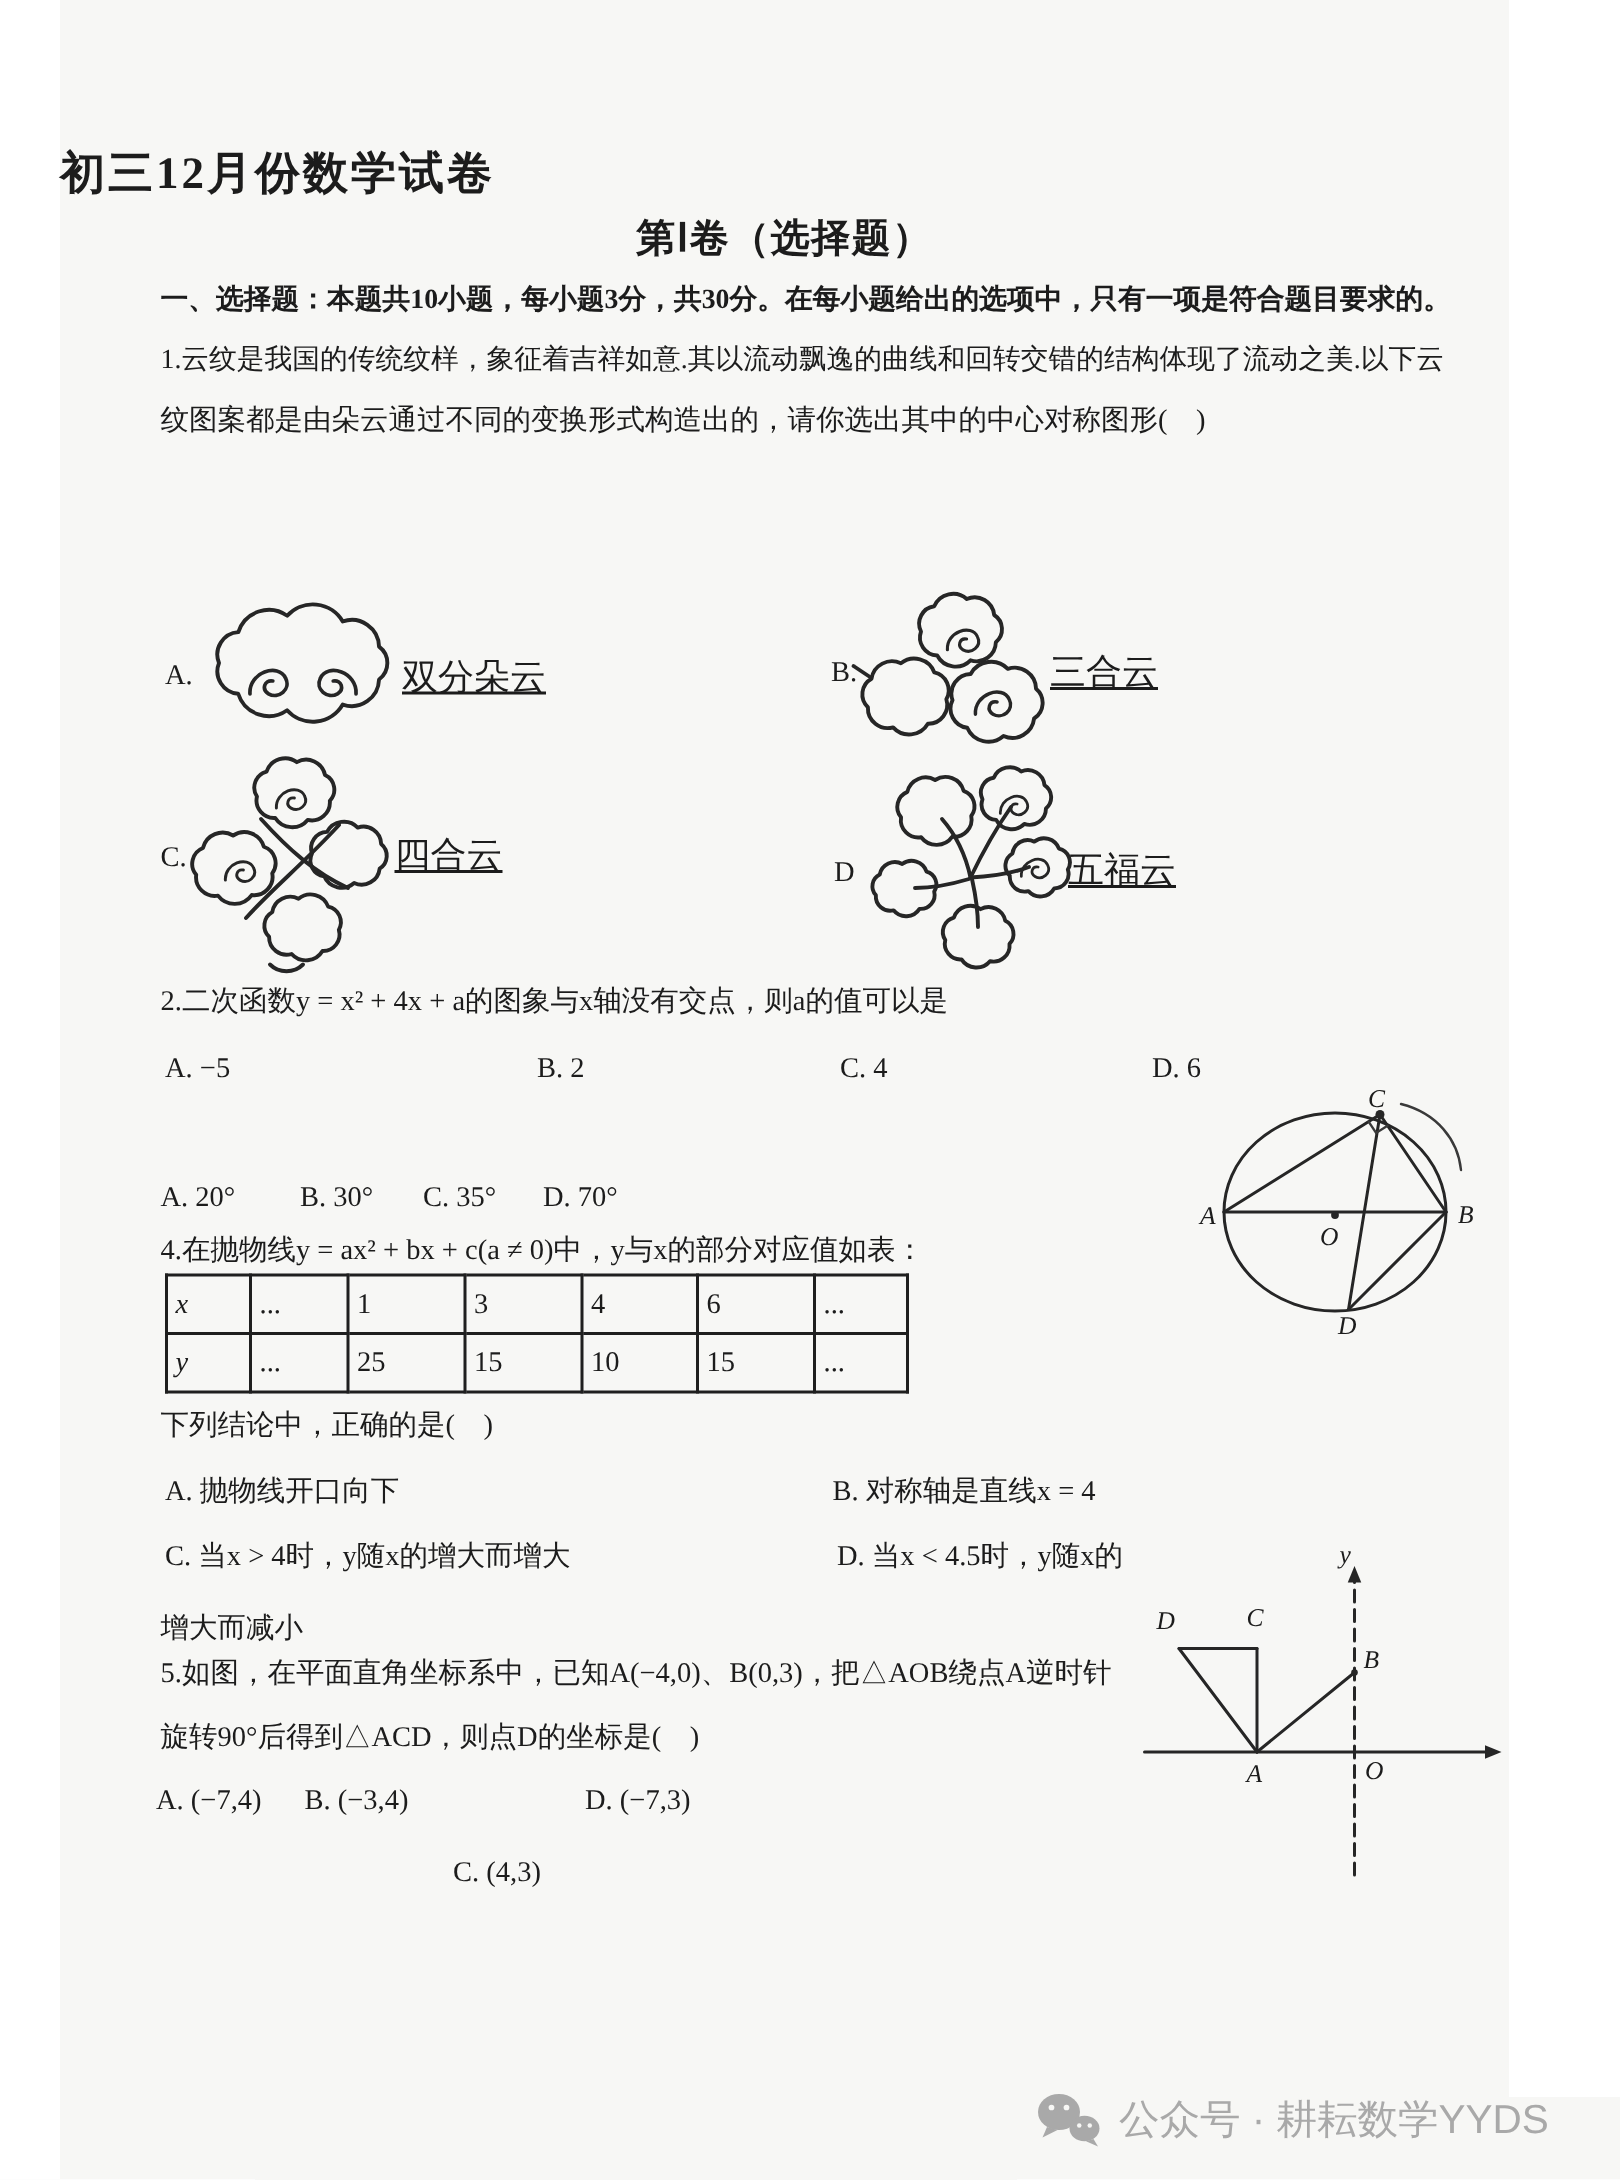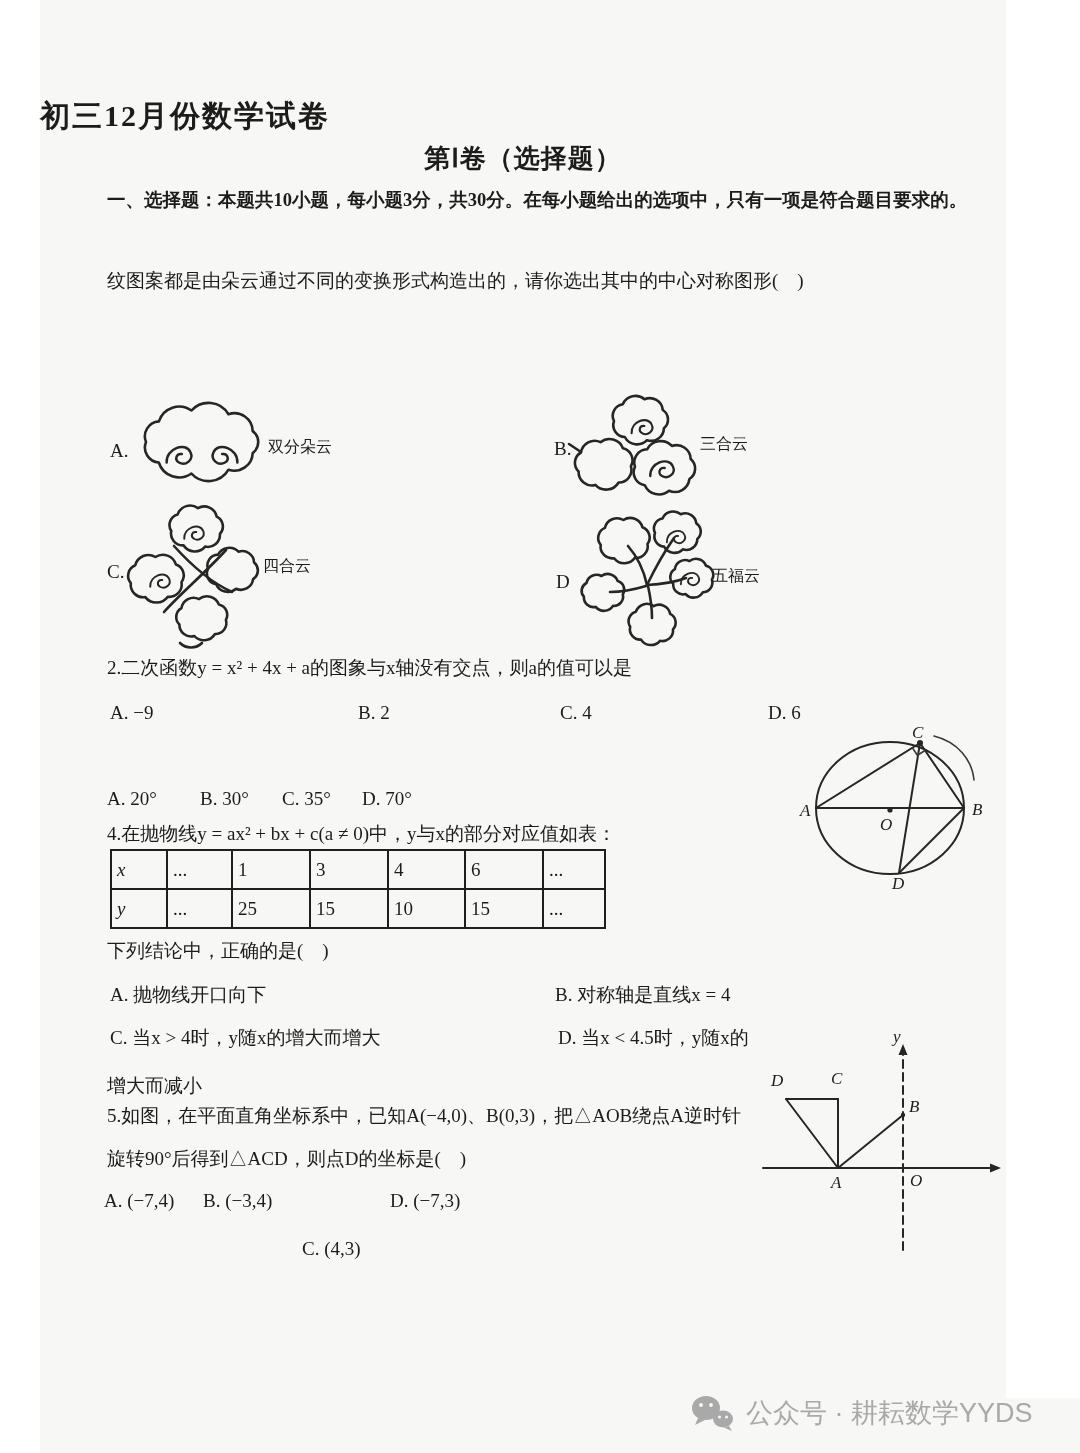--- a/index.html
+++ b/index.html
@@ -6,21 +6,21 @@
   .canvas{position:relative;width:1080px;height:1453px;background:#ffffff;overflow:hidden;
           font-family:"Liberation Serif",serif;color:#1c1c1c;}
   .page{position:absolute;left:40px;top:0;width:966px;height:1453px;background:#f7f7f5;}
   .page-bottom-ext{position:absolute;left:1006px;top:1398px;width:74px;height:55px;background:#f7f7f5;}
   .t{position:absolute;white-space:nowrap;line-height:1.25;}
   .title{font-size:30px;font-weight:bold;letter-spacing:2px;}
   .subtitle{font-size:26px;font-weight:bold;letter-spacing:1px;text-align:center;}
   .bold{font-weight:bold;}
   .fs185{font-size:18.5px;}
   .fs19{font-size:19px;}
-  .caption{font-size:16px;}
+  .caption{font-size:24px;text-decoration:underline;}
   .ink{stroke:#262626;fill:none;stroke-width:2.6;stroke-linecap:round;stroke-linejoin:round;}
   .blob{stroke:#262626;fill:#f7f7f5;stroke-width:2.6;stroke-linejoin:round;}
   .geo{stroke:#262626;fill:none;stroke-width:2;stroke-linecap:round;}
   .geothin{stroke:#3a3a3a;fill:none;stroke-width:1.6;stroke-linecap:round;}
   .dlabel{font-family:"Liberation Serif",serif;font-style:italic;font-size:17px;fill:#1c1c1c;}
   .fig{position:absolute;}
   table.vals{border-collapse:collapse;table-layout:fixed;}
   table.vals td{border:2px solid #1f1f1f;height:37px;padding:0 0 0 5px;font-size:19px;
                 vertical-align:middle;background:transparent;}
   td.ital{font-style:italic;}
@@ -37,20 +37,21 @@
   <svg width="0" height="0" style="position:absolute">
     <defs>
       <path id="curl" d="M -13,9 C -14,-6 7,-13 12,-2 C 16,6 7,13 0,9 C -5,6 -3,-1 3,0"></path>
     </defs>
   </svg>
 
   <div class="t title" style="left:40px;top:97px;width:966px;">初三12月份数学试卷</div>
   <div class="t subtitle" style="left:40px;top:143px;width:966px;">第Ⅰ卷（选择题）</div>
   <div class="t bold fs185" style="left:107px;top:189px;">一、选择题：本题共10小题，每小题3分，共30分。在每小题给出的选项中，只有一项是符合题目要求的。</div>
 
+  <div class="t fs185" style="left:107px;top:229px;">1.云纹是我国的传统纹样，象征着吉祥如意.其以流动飘逸的曲线和回转交错的结构体现了流动之美.以下云</div>
   <div class="t fs19" style="left:107px;top:269px;">纹图案都是由朵云通过不同的变换形式构造出的，请你选出其中的中心对称图形(　)</div>
 
   <div class="t fs19" style="left:110px;top:439px;">A.</div>
   <svg class="fig" style="left:135px;top:398px;" width="135" height="90" viewBox="0 0 135 90">
     <path class="blob" d="M117.7,55.0 A18.3,18.3 0 0 1 93.5,71.7 A23.1,23.1 0 0 1 56.4,75.5 A21.3,21.3 0 0 1 23.8,64.5 A15.0,15.0 0 0 1 11.0,44.0 A15.0,15.0 0 0 1 23.9,23.4 A21.3,21.3 0 0 1 56.5,12.5 A23.1,23.1 0 0 1 93.5,16.3 A18.2,18.2 0 0 1 117.7,33.1 A13.6,13.6 0 0 1 117.7,55.0 Z"></path>
     <use href="#curl" class="ink" transform="translate(44,56) scale(0.95)"></use>
     <use href="#curl" class="ink" transform="translate(90,56) scale(-0.95,0.95)"></use>
   </svg>
   <div class="t caption" style="left:268px;top:437px;">双分朵云</div>
 
@@ -90,21 +91,21 @@
     <path class="ink" d="M75,85 Q88,58 102,38"></path>
     <path class="ink" d="M75,85 Q98,84 114,78"></path>
     <path class="ink" d="M76,86 Q80,104 80,118"></path>
     <path class="ink" d="M74,86 Q54,92 38,92"></path>
     <use href="#curl" class="ink" transform="translate(104,36) scale(0.7)"></use>
     <use href="#curl" class="ink" transform="translate(118,78) scale(0.7)"></use>
   </svg>
   <div class="t caption" style="left:712px;top:566px;">五福云</div>
 
   <div class="t fs19" style="left:107px;top:656px;">2.二次函数y = x² + 4x + a的图象与x轴没有交点，则a的值可以是</div>
-  <div class="t fs19" style="left:110px;top:701px;">A. −9</div>
+  <div class="t fs19" style="left:110px;top:701px;">A. −5</div>
   <div class="t fs19" style="left:358px;top:701px;">B. 2</div>
   <div class="t fs19" style="left:560px;top:701px;">C. 4</div>
   <div class="t fs19" style="left:768px;top:701px;">D. 6</div>
 
   <div class="t fs19" style="left:107px;top:787px;">A. 20°</div>
   <div class="t fs19" style="left:200px;top:787px;">B. 30°</div>
   <div class="t fs19" style="left:282px;top:787px;">C. 35°</div>
   <div class="t fs19" style="left:362px;top:787px;">D. 70°</div>
 
   <svg class="fig" style="left:798px;top:726px;" width="215" height="165" viewBox="0 0 215 165">

